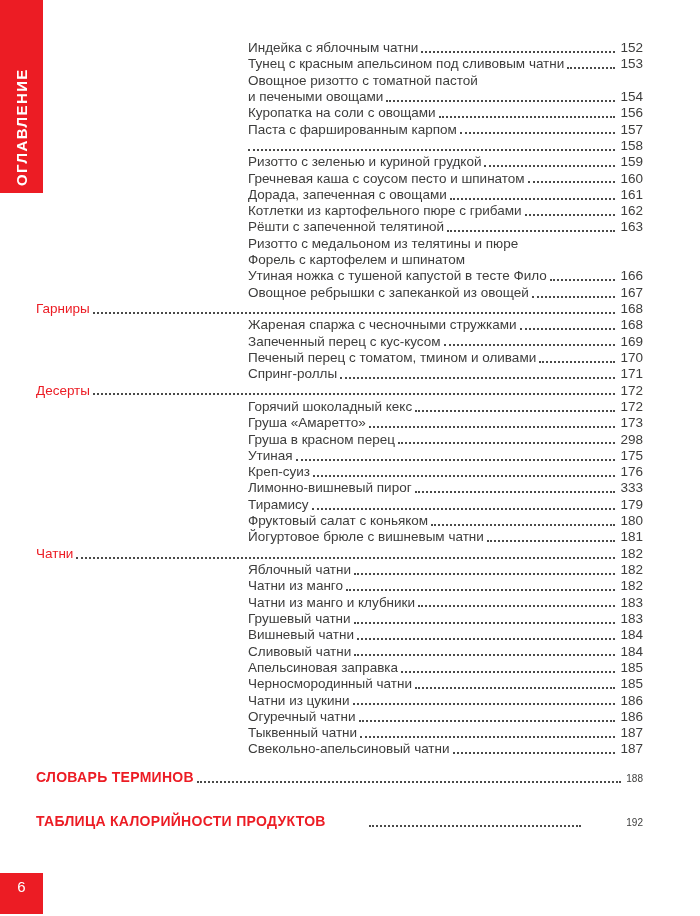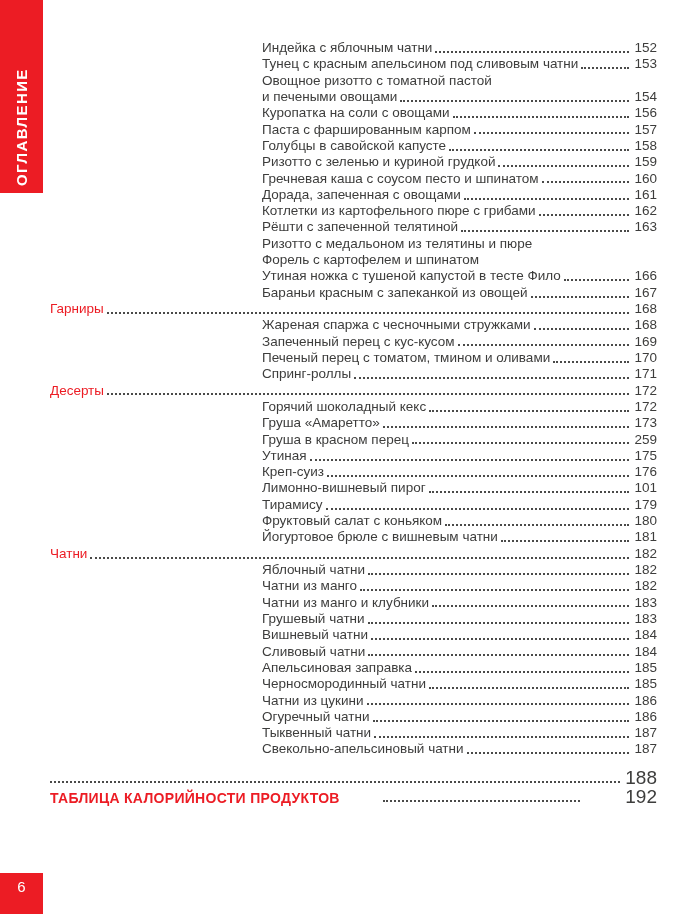--- a/index.html
+++ b/index.html
@@ -42,21 +42,21 @@
     position: absolute; left: 0; top: 873px;
     width: 43px; height: 41px;
     background: var(--red);
     display: flex; justify-content: center; align-items: flex-start;
     padding-top: 6px;
   }
   .pagenum-box span { color: #fff; font-size: 15px; line-height: 1; }
 
   
   .toc {
-    position: absolute; left: 50px; top: 40px;
+    position: absolute; left: 36px; top: 40px;
     width: 607px;
   }
   .row {
     display: flex; align-items: baseline;
     height: 16.32px; line-height: 16.32px;
     font-size: 13.5px;
     color: var(--ink);
   }
   .row .label { white-space: nowrap; padding-right: 3px; }
   .row.item, .row.wrap { padding-left: 212px; }
@@ -67,23 +67,23 @@
     margin-bottom: 3.5px;
   }
   .row .page { padding-left: 5px; white-space: nowrap; }
   .row.section .label { color: var(--red); }
   .row.end {
     height: 19px; line-height: 19px;
     margin-top: 10px;
     font-weight: bold; font-size: 14px;
     letter-spacing: 0.3px;
   }
-  .row.end + .row.end { margin-top: 0; gap: 40px; }
+  .row.end + .row.end { margin-top: 25px; gap: 40px; }
   .row.end .label { color: var(--red); }
-  .row.end .page { color: var(--ink); font-weight: normal; font-size: 19px; letter-spacing: 0; }
+  .row.end .page { color: var(--ink); font-weight: normal; font-size: 10px; letter-spacing: 0; }
 </style>
 </head>
 <body>
 
 <div class="canvas">
 
   <div class="sidebar-bar">
     <div class="sidebar-label">ОГЛАВЛЕНИЕ</div>
   </div>
 
@@ -110,21 +110,20 @@
         <span class="label">Куропатка на соли с овощами</span>
         <span class="dots"></span>
         <span class="page">156</span>
       </div>
       <div class="row item">
         <span class="label">Паста с фаршированным карпом</span>
         <span class="dots"></span>
         <span class="page">157</span>
       </div>
       <div class="row item">
-        <span class="label">Голубцы в савойской капусте</span>
         <span class="dots"></span>
         <span class="page">158</span>
       </div>
       <div class="row item">
         <span class="label">Ризотто с зеленью и куриной грудкой</span>
         <span class="dots"></span>
         <span class="page">159</span>
       </div>
       <div class="row item">
         <span class="label">Гречневая каша с соусом песто и шпинатом</span>
@@ -151,21 +150,21 @@
       </div>
       <div class="row wrap">
         <span class="label">Форель с картофелем и шпинатом</span>
       </div>
       <div class="row item">
         <span class="label">Утиная ножка с тушеной капустой в тесте Фило</span>
         <span class="dots"></span>
         <span class="page">166</span>
       </div>
       <div class="row item">
-        <span class="label">Бараньи красным с запеканкой из овощей</span>
+        <span class="label">Овощное ребрышки с запеканкой из овощей</span>
         <span class="dots"></span>
         <span class="page">167</span>
       </div>
       <div class="row section">
         <span class="label">Гарниры</span>
         <span class="dots"></span>
         <span class="page">168</span>
       </div>
       <div class="row item">
         <span class="label">Жареная спаржа с чесночными стружками</span>
@@ -198,36 +197,36 @@
         <span class="page">172</span>
       </div>
       <div class="row item">
         <span class="label">Груша «Амаретто»</span>
         <span class="dots"></span>
         <span class="page">173</span>
       </div>
       <div class="row item">
         <span class="label">Груша в красном перец</span>
         <span class="dots"></span>
-        <span class="page">259</span>
+        <span class="page">298</span>
       </div>
       <div class="row item">
         <span class="label">Утиная</span>
         <span class="dots"></span>
         <span class="page">175</span>
       </div>
       <div class="row item">
         <span class="label">Креп-суиз</span>
         <span class="dots"></span>
         <span class="page">176</span>
       </div>
       <div class="row item">
         <span class="label">Лимонно-вишневый пирог</span>
         <span class="dots"></span>
-        <span class="page">101</span>
+        <span class="page">333</span>
       </div>
       <div class="row item">
         <span class="label">Тирамису</span>
         <span class="dots"></span>
         <span class="page">179</span>
       </div>
       <div class="row item">
         <span class="label">Фруктовый салат с коньяком</span>
         <span class="dots"></span>
         <span class="page">180</span>
@@ -296,20 +295,21 @@
         <span class="label">Тыквенный чатни</span>
         <span class="dots"></span>
         <span class="page">187</span>
       </div>
       <div class="row item">
         <span class="label">Свекольно-апельсиновый чатни</span>
         <span class="dots"></span>
         <span class="page">187</span>
       </div>
       <div class="row end">
+        <span class="label">СЛОВАРЬ ТЕРМИНОВ</span>
         <span class="dots"></span>
         <span class="page">188</span>
       </div>
       <div class="row end">
         <span class="label">ТАБЛИЦА КАЛОРИЙНОСТИ ПРОДУКТОВ</span>
         <span class="dots"></span>
         <span class="page">192</span>
       </div>
     </div>
 

